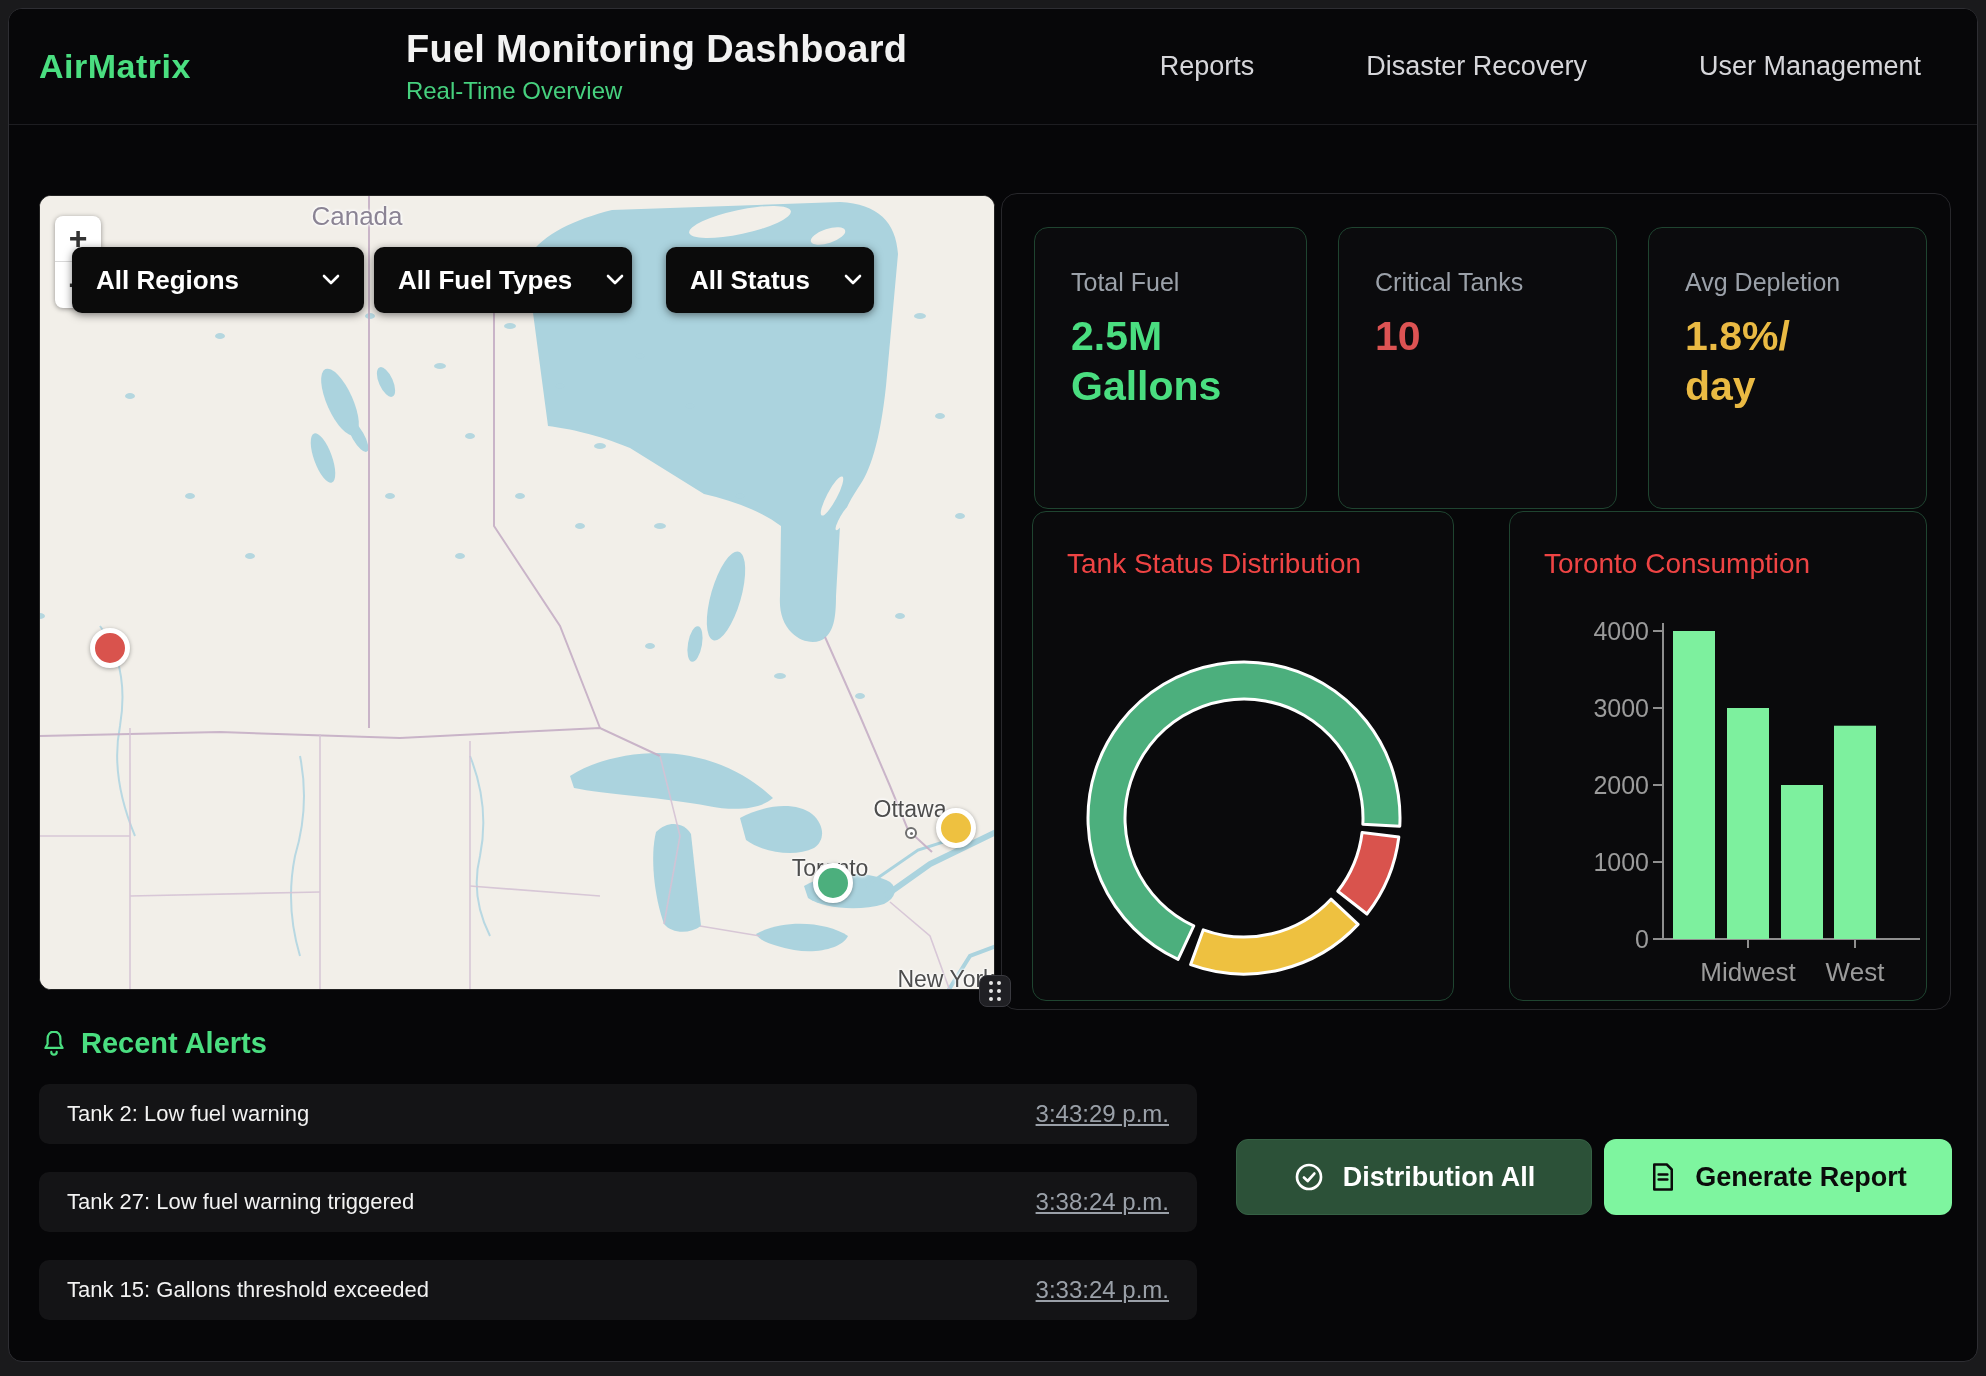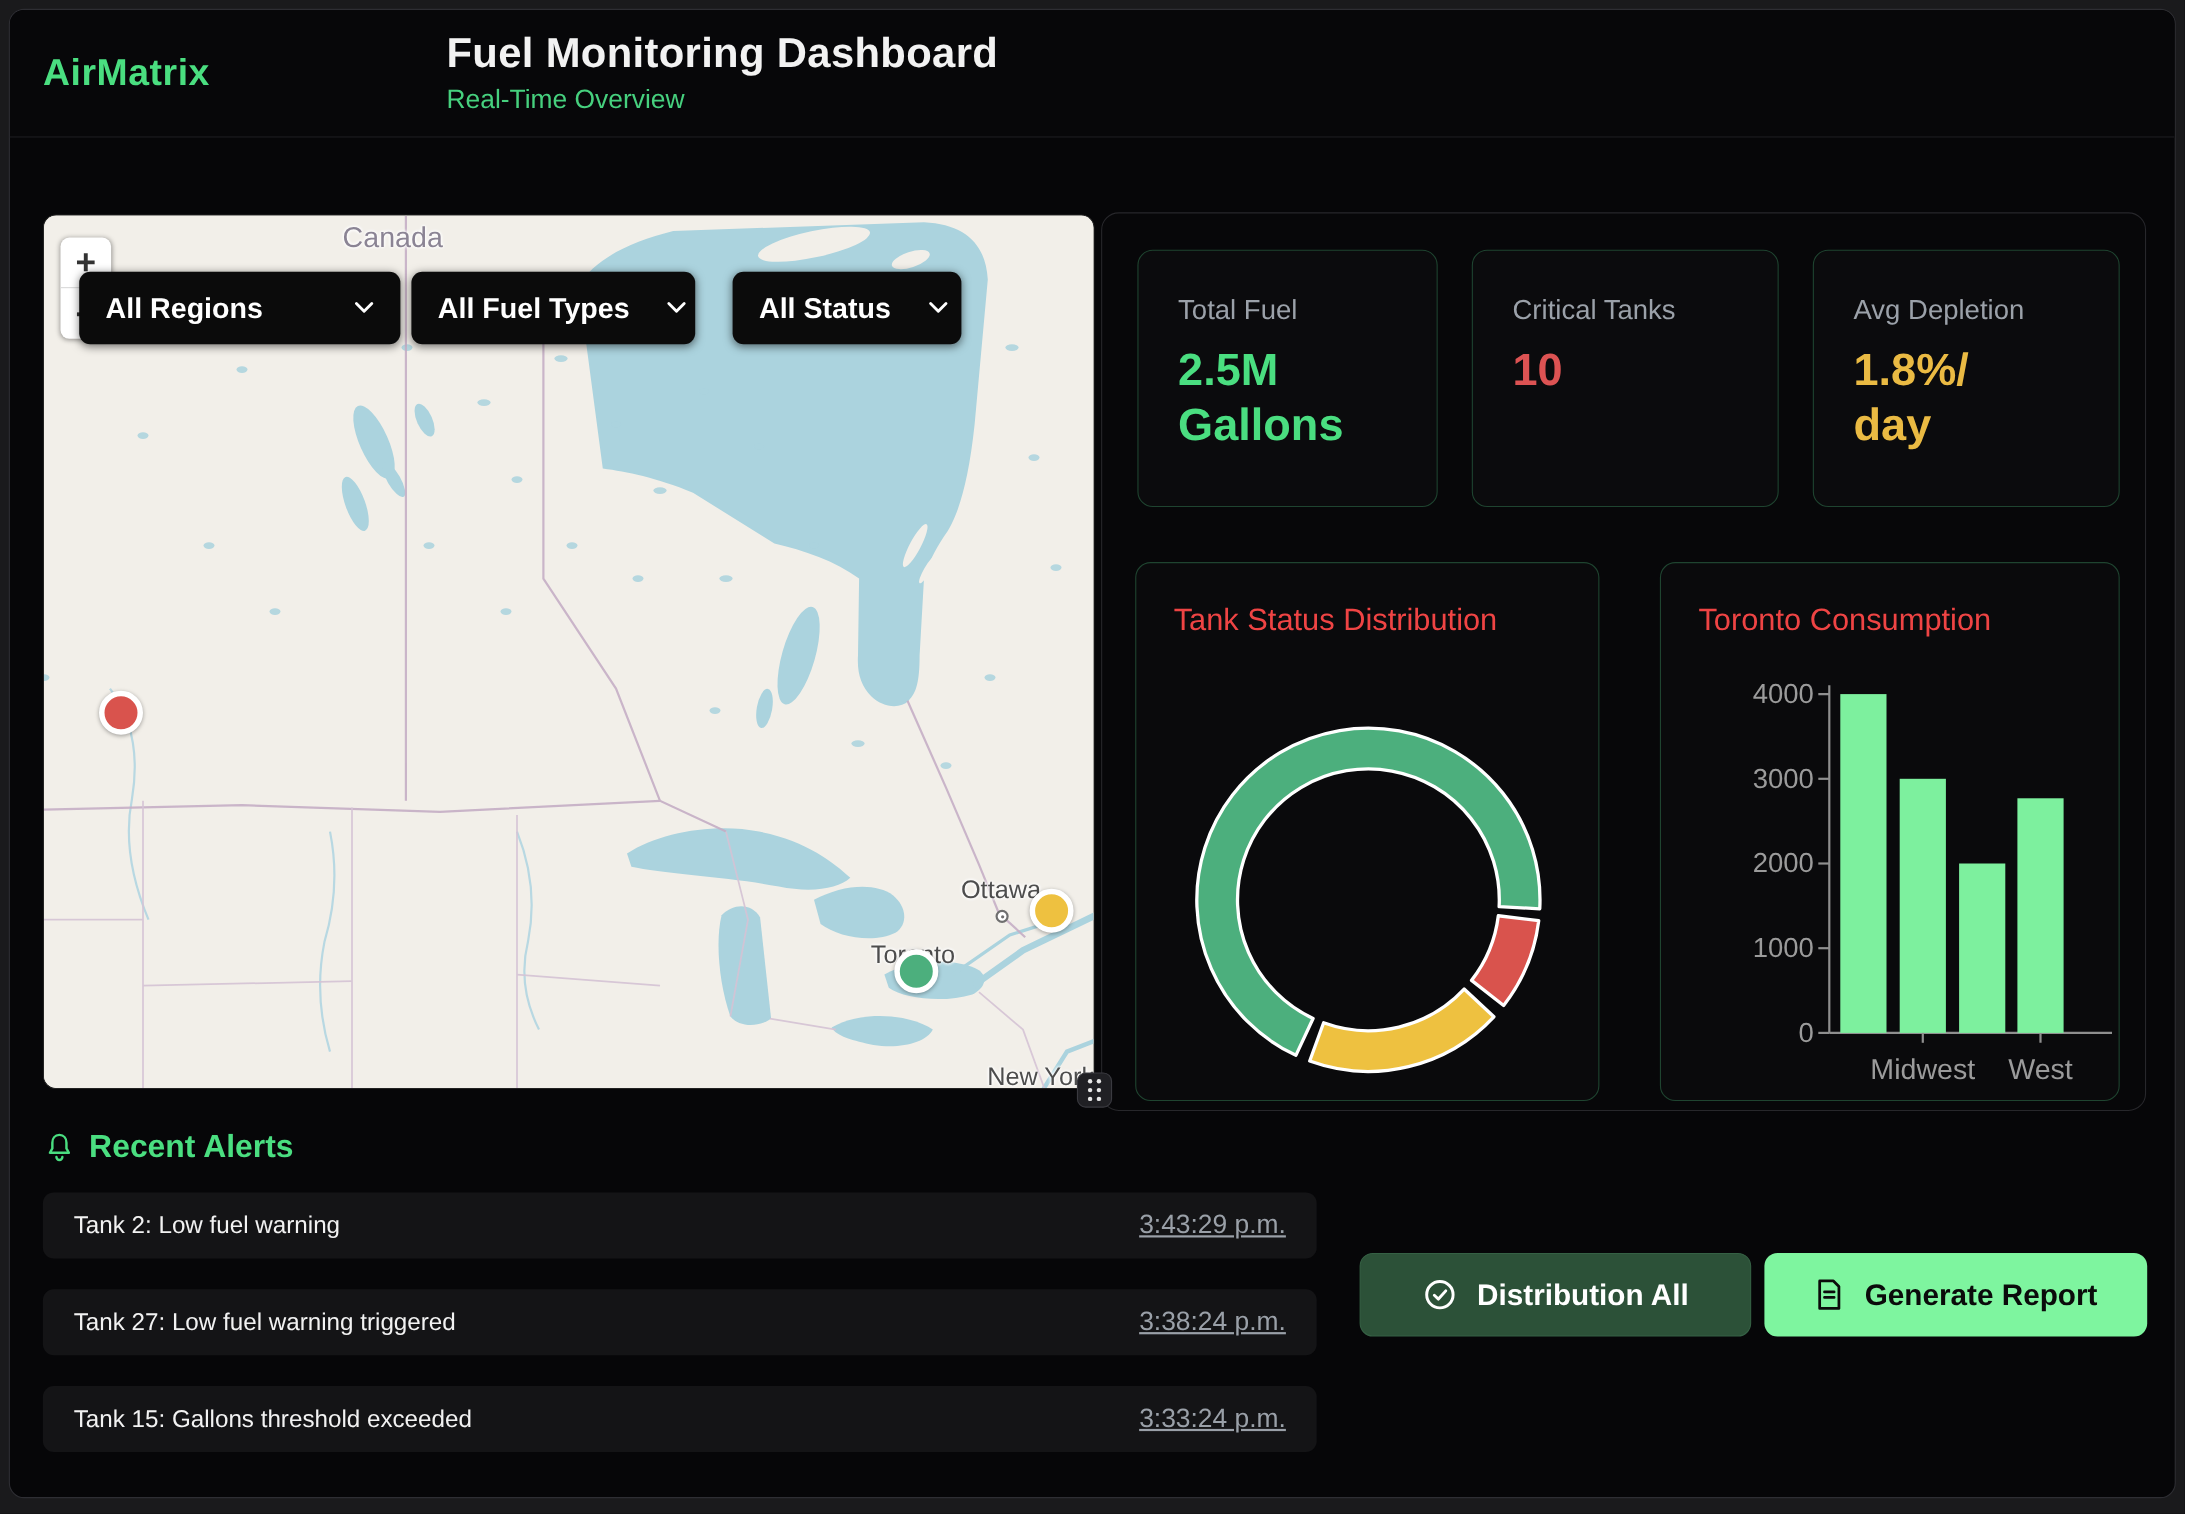--- a/index.html
+++ b/index.html
@@ -47,21 +47,21 @@
 
   .drag-handle { position:absolute; right:-16px; bottom:-17px; width:32px; height:32px; z-index:30;
                  background:#202024; border:1px solid #3a3a40; border-radius:8px;
                  display:grid; grid-template-columns:repeat(2,4px); grid-template-rows:repeat(3,4px);
                  gap:4px; place-content:center; cursor:grab; }
   .drag-handle i { width:4px; height:4px; border-radius:50%; background:#e8e8e8; }
 
   
   .panel { position:absolute; left:992px; top:184px; width:950px; height:817px;
            background:#070709; border:1px solid #27272b; border-radius:16px; }
-  .stat-card { position:absolute; top:33px; height:234px; background:#0b0b0d;
+  .stat-card { position:absolute; top:33px; height:282px; background:#0b0b0d;
                border:1px solid #1f4430; border-radius:14px; padding:40px 36px; }
   .stat-label { font-size:25px; color:#9ba1a9; }
   .stat-value { font-size:41px; font-weight:bold; line-height:1.22; margin-top:14px; }
   .sc-0 { left:32px;  width:273px; } .sc-0 .stat-value { color:#4ade80; }
   .sc-1 { left:336px; width:279px; } .sc-1 .stat-value { color:#dd5353; }
   .sc-2 { left:646px; width:279px; } .sc-2 .stat-value { color:#eaba43; }
 
   .chart-card { position:absolute; top:317px; height:490px; background:#0a0a0c;
                 border:1px solid #1f4430; border-radius:14px; overflow:hidden; }
   .cc-donut { left:30px; width:422px; }
@@ -88,20 +88,25 @@
 </head>
 <body>
 
 <div class="app">
 
   <div class="header">
     <div class="brand">AirMatrix</div>
     <div class="titleblock">
       <div class="page-title">Fuel Monitoring Dashboard</div>
       <div class="page-subtitle">Real-Time Overview</div>
+    </div>
+    <div class="nav">
+      <div class="nav-item">Reports</div>
+      <div class="nav-item">Disaster Recovery</div>
+      <div class="nav-item">User Management</div>
     </div>
   </div>
 
   <div class="map-wrap">
     <div class="map-card">
       <svg width="956" height="795" viewBox="0 0 956 795">
         <rect x="0" y="0" width="956" height="795" fill="#f2efe9"></rect>
 
         <path fill="#abd3de" d="M486,64 C500,40 532,24 572,14 L800,6 C838,8 856,26 858,58
           L846,190 C840,246 830,276 818,292 C810,304 804,316 800,330 L796,400

